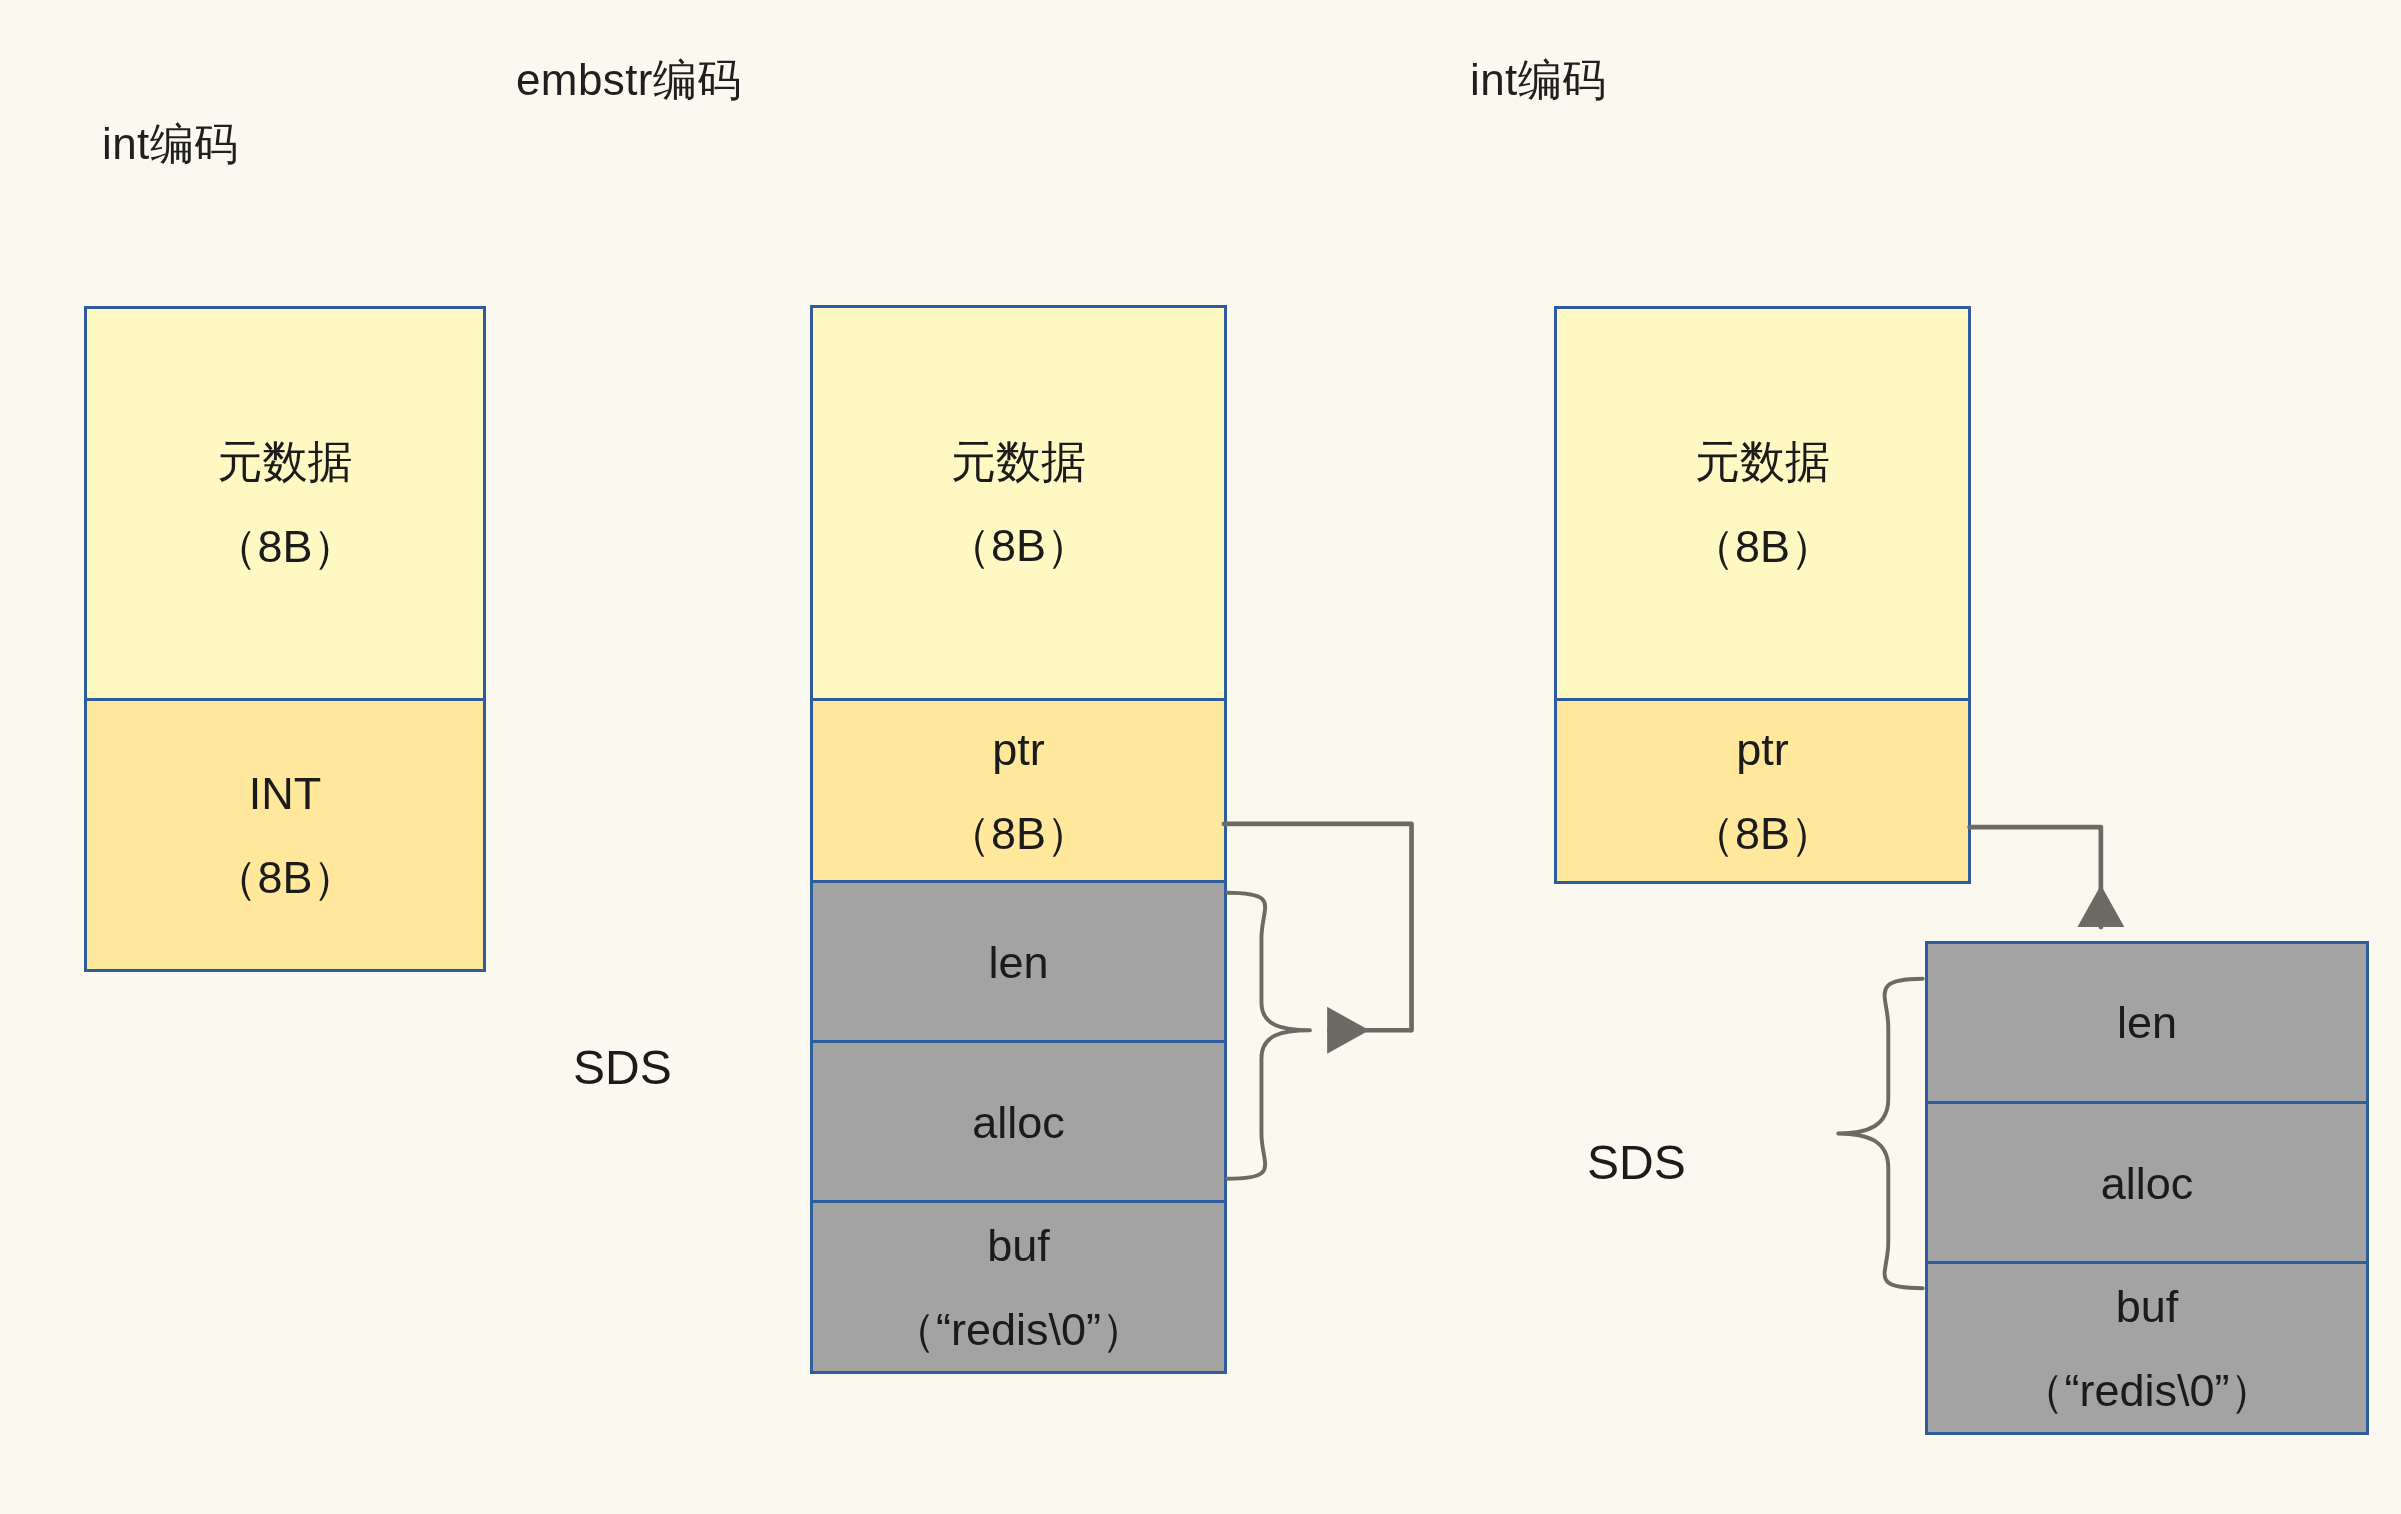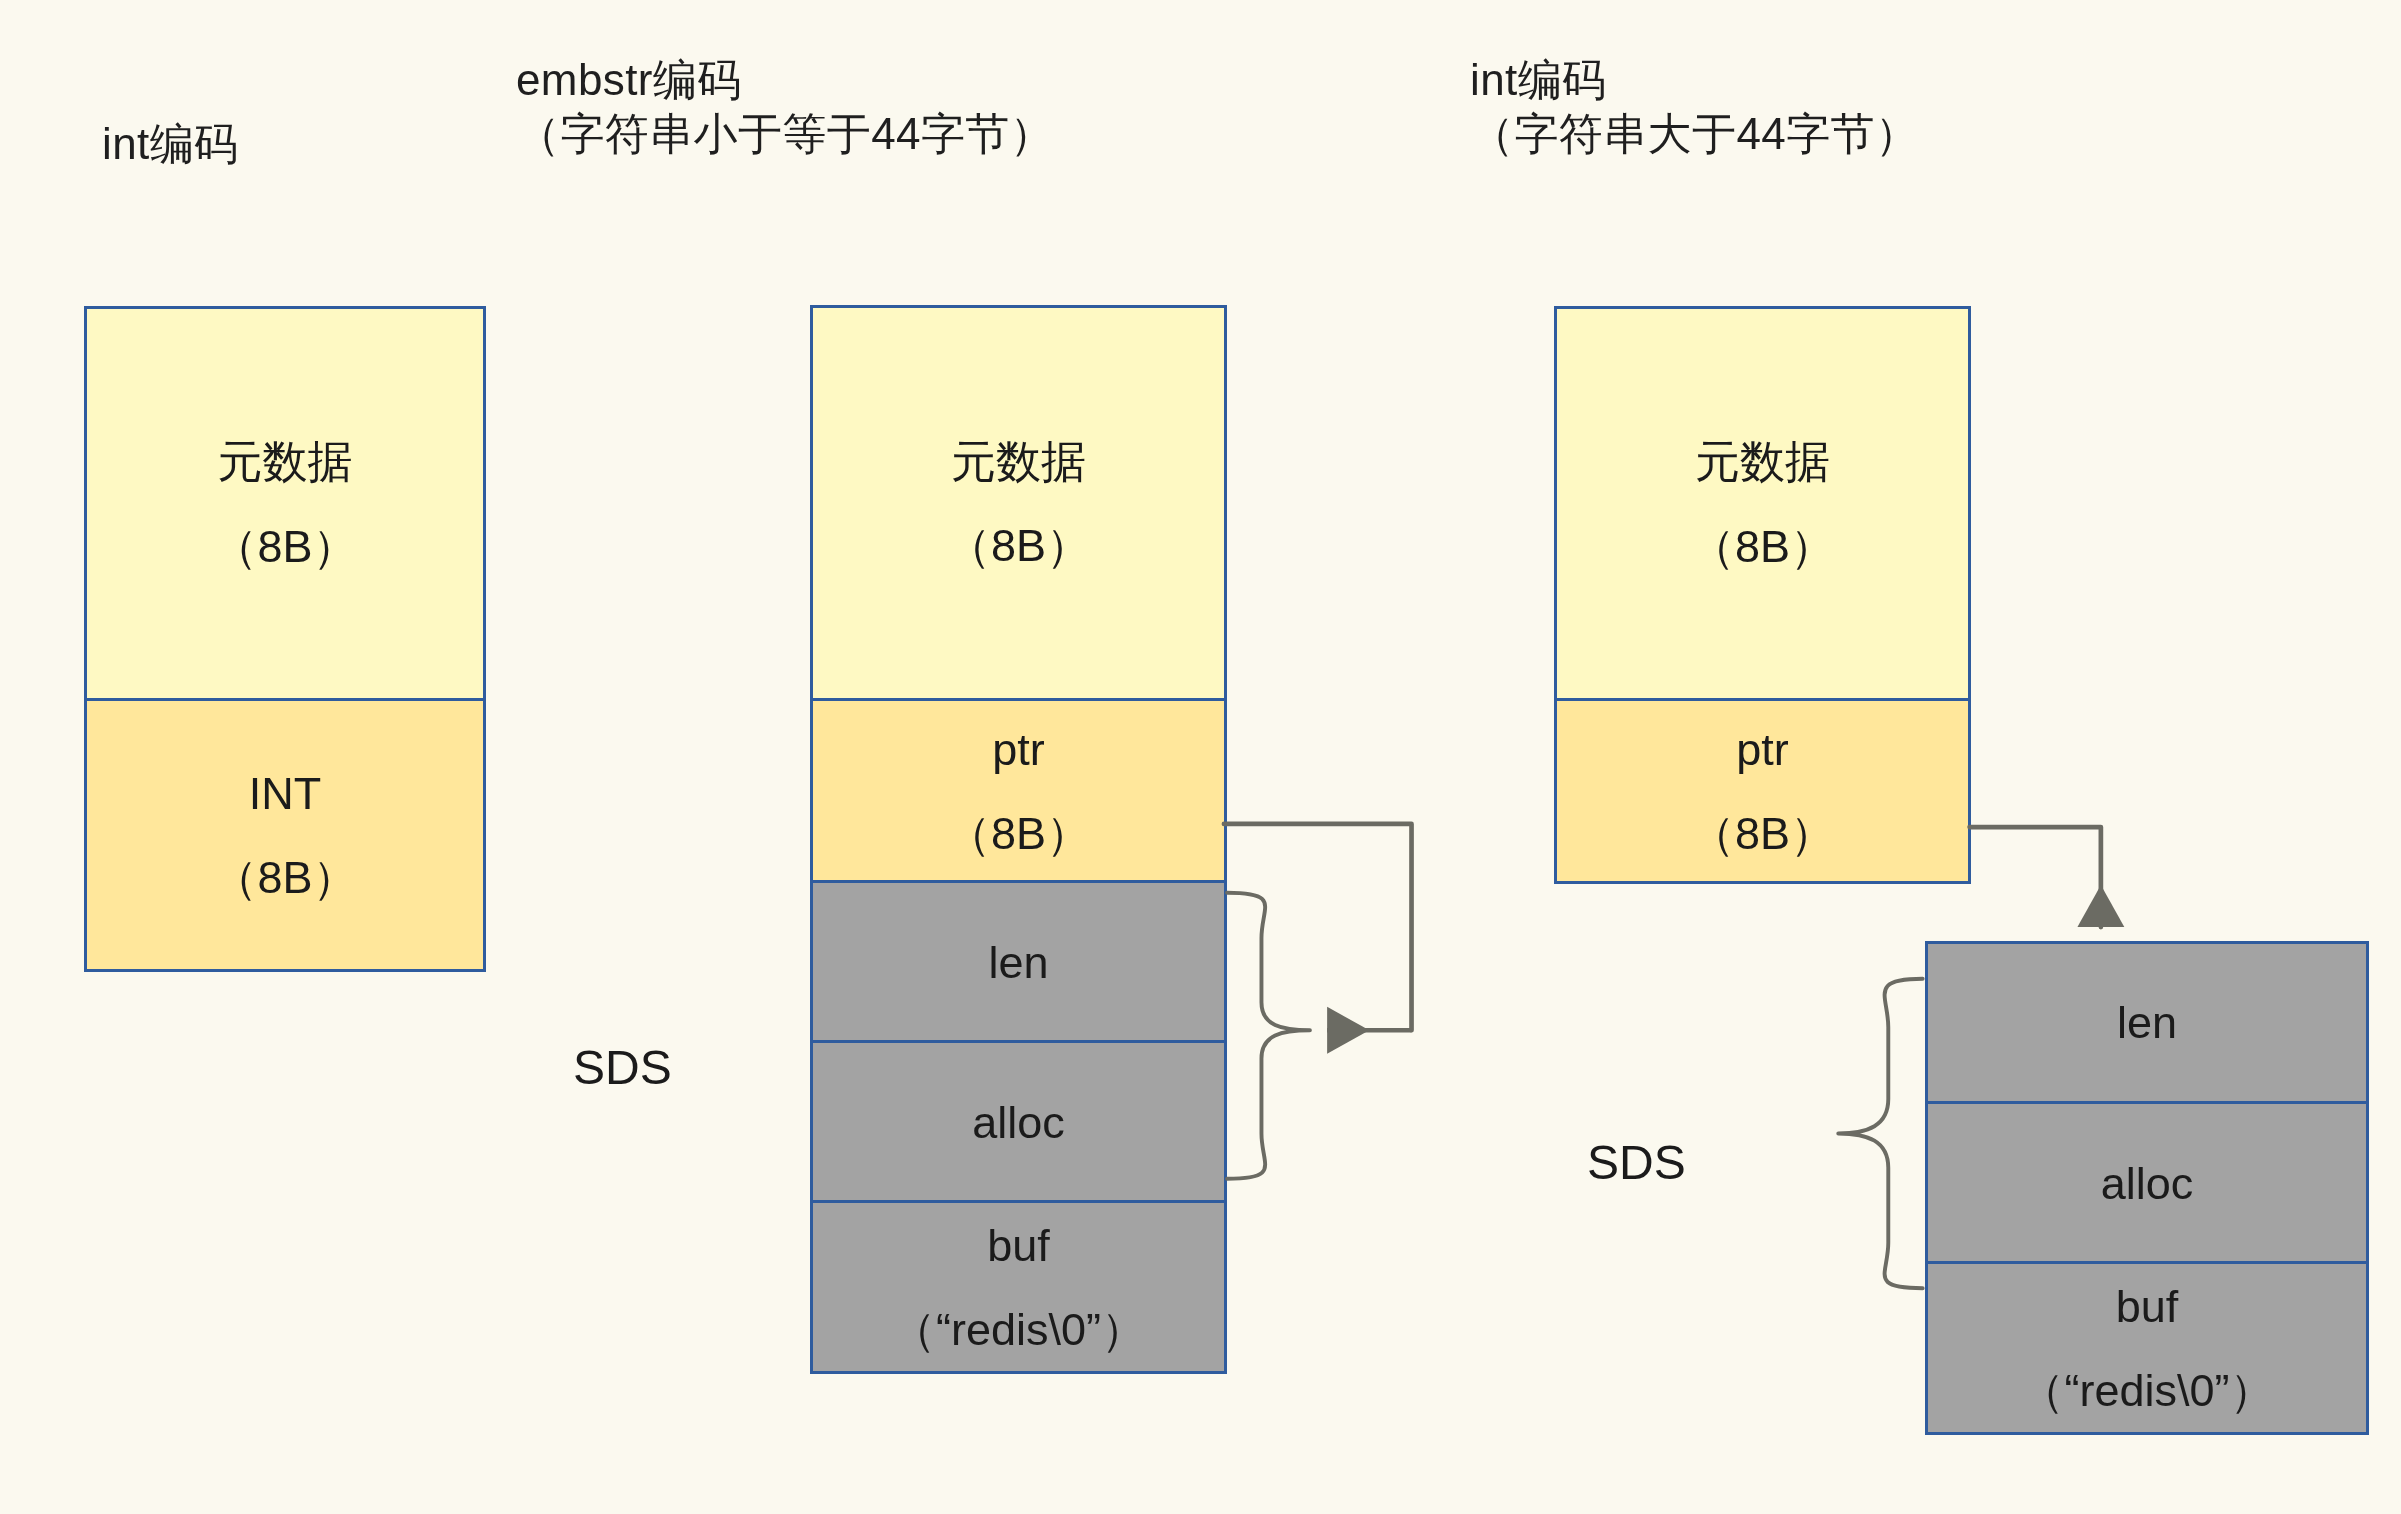--- a/index.html
+++ b/index.html
@@ -104,26 +104,24 @@
 </style>
 </head>
 <body>
 
 <div class="heading" id="hd-int">
   <span class="l1">int编码</span>
 </div>
 
 <div class="heading" id="hd-emb">
   <span class="l1">embstr编码</span>
-  <span class="sub">（字符串小于等于44字节）</span>
 </div>
 
 <div class="heading" id="hd-raw">
   <span class="l1">int编码</span>
-  <span class="sub">（字符串大于44字节）</span>
 </div>
 
 <div class="struct" id="box-int">
   <div class="cell green c-meta">
     <span class="l1">元数据</span>
     <span class="l2">（8B）</span>
   </div>
   <div class="cell yellow c-int">
     <span class="l1">INT</span>
     <span class="l2">（8B）</span>

